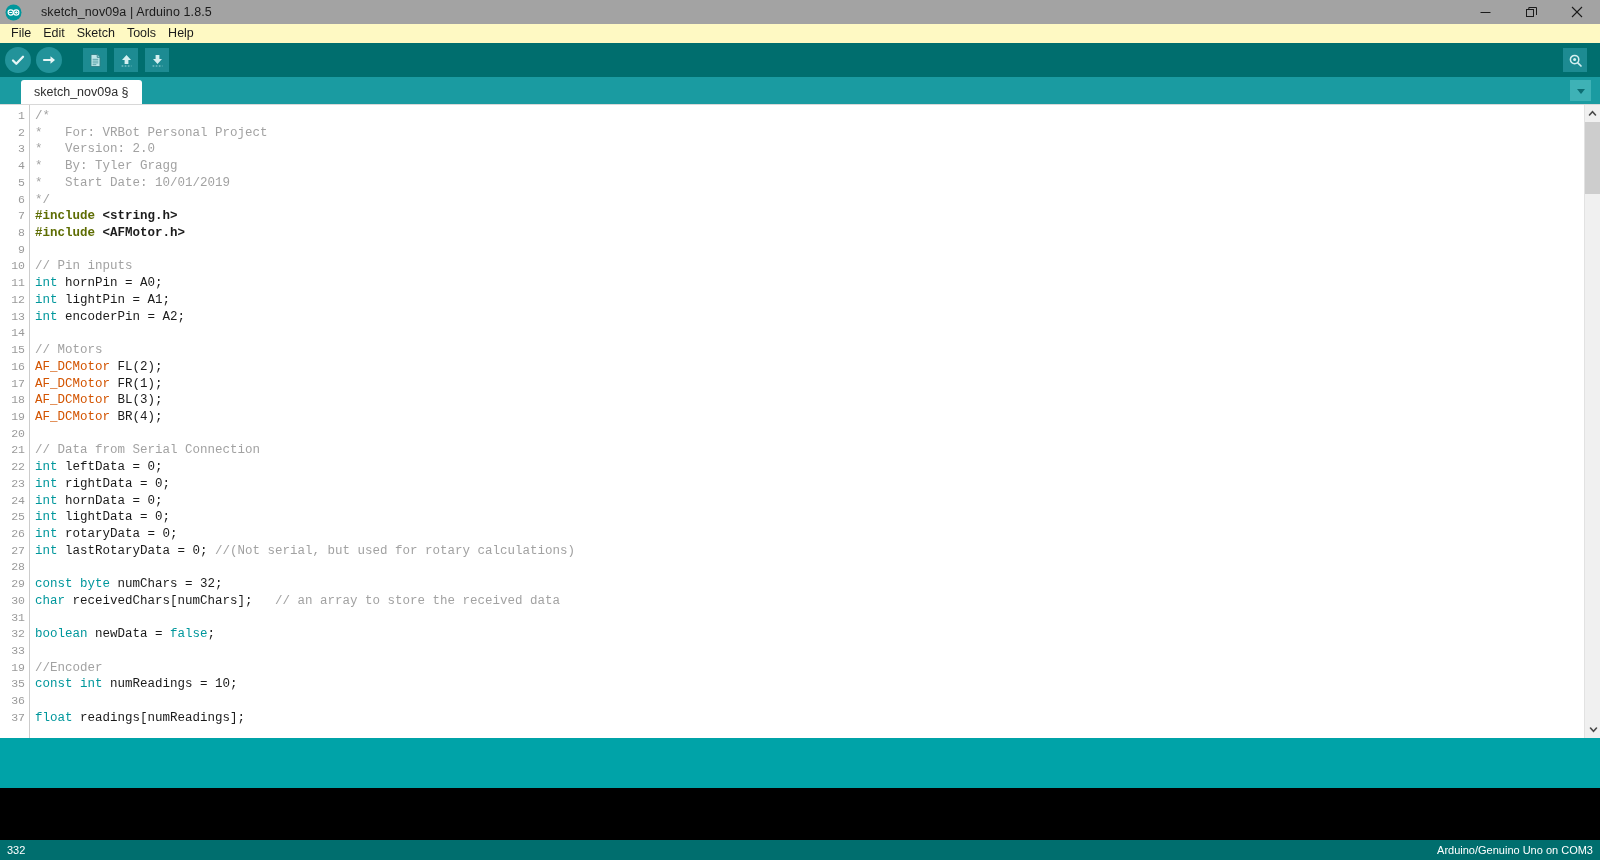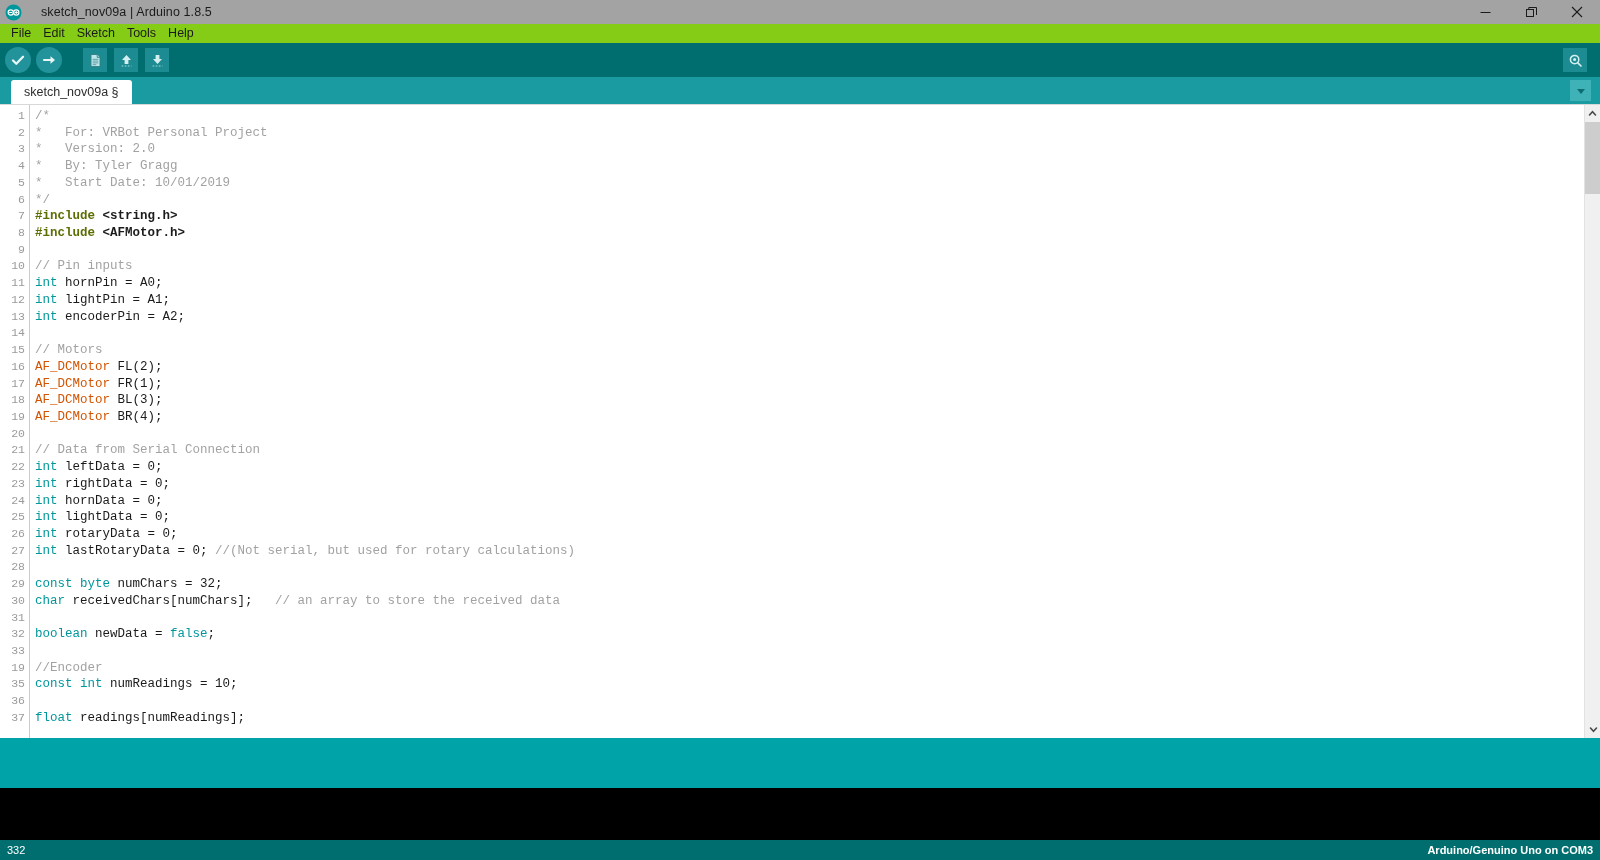--- a/index.html
+++ b/index.html
@@ -53,21 +53,21 @@
     width: 46px; height: 24px;
     display: flex; align-items: center; justify-content: center;
     background: transparent;
   }
   .win-btn svg { display: block; }
 
   
   .menubar {
     height: 19px;
     min-height: 19px;
-    background: #84cc16;
+    background: #fef9c3;
     display: flex;
     align-items: center;
     padding-left: 5px;
   }
   .menu-item {
     font-size: 12.5px;
     color: #1b1b1b;
     padding: 0 6px;
     line-height: 19px;
     white-space: nowrap;
@@ -100,21 +100,21 @@
   .tb-right { margin-left: auto; margin-right: 13px; }
   .tb-round svg, .tb-square svg { display: block; }
 
   
   .tabbar {
     height: 27px;
     min-height: 27px;
     background: #1a9ba1;
     display: flex;
     align-items: flex-end;
-    padding-left: 11px;
+    padding-left: 21px;
     position: relative;
   }
   .tab {
     height: 24px;
     background: #ffffff;
     color: #2e2e2e;
     font-size: 12.5px;
     display: flex;
     align-items: center;
     padding: 0 13px 0 13px;
@@ -225,21 +225,21 @@
     min-height: 20px;
     background: #006e6e;
     display: flex;
     align-items: center;
     padding: 0 7px;
     color: #ffffff;
     font-size: 11px;
     text-align: center;
   }
   .sb-left { white-space: nowrap; }
-  .sb-right { margin-left: auto; white-space: nowrap; font-weight: bold; }
+  .sb-right { margin-left: auto; white-space: nowrap; }
 </style>
 </head>
 <body>
 
 <div id="app">
 
   <div class="titlebar">
     <svg class="app-logo" viewBox="0 0 34 34">
       <circle cx="17" cy="17" r="16" fill="#00979c"></circle>
       <g fill="none" stroke="#ffffff" stroke-width="2.4">

